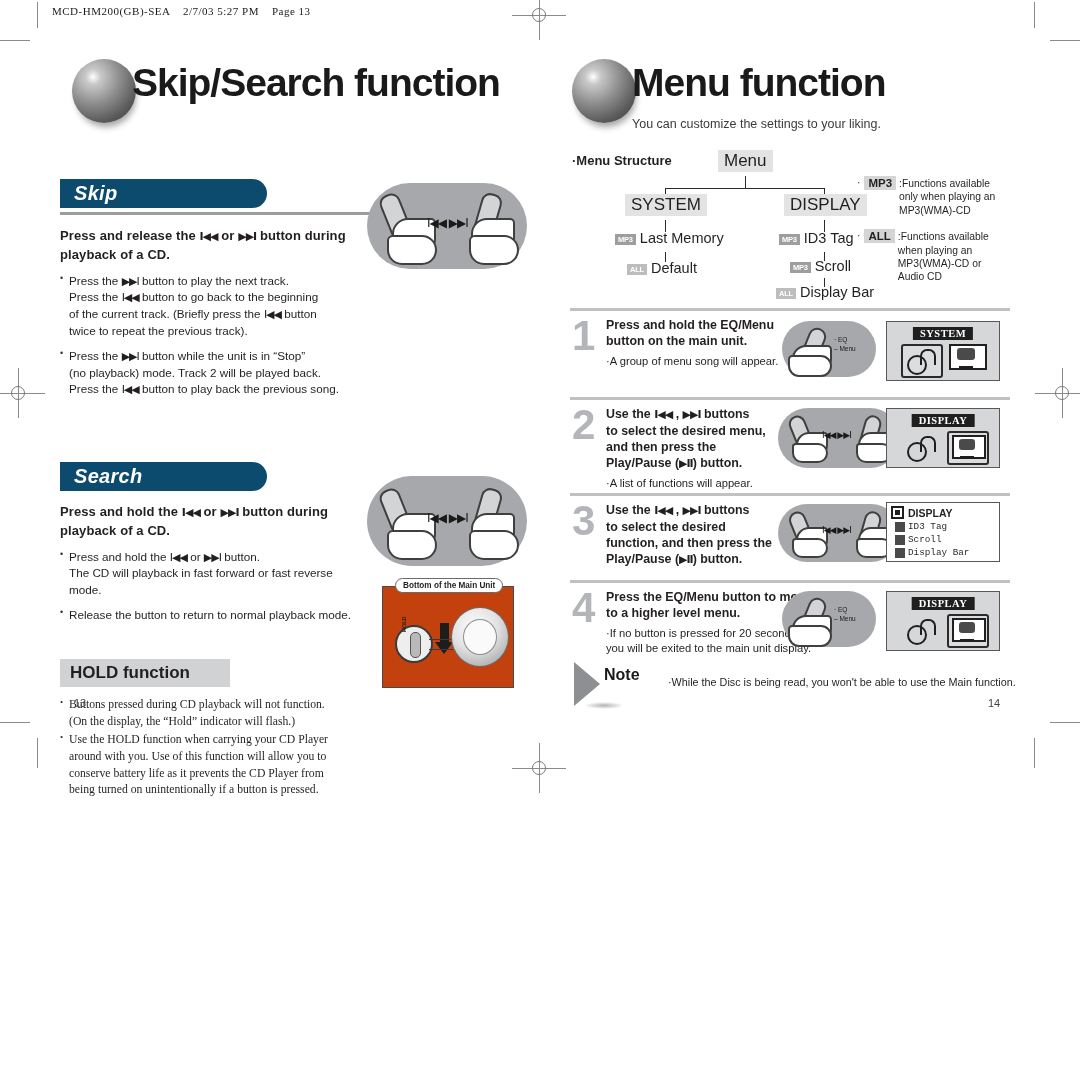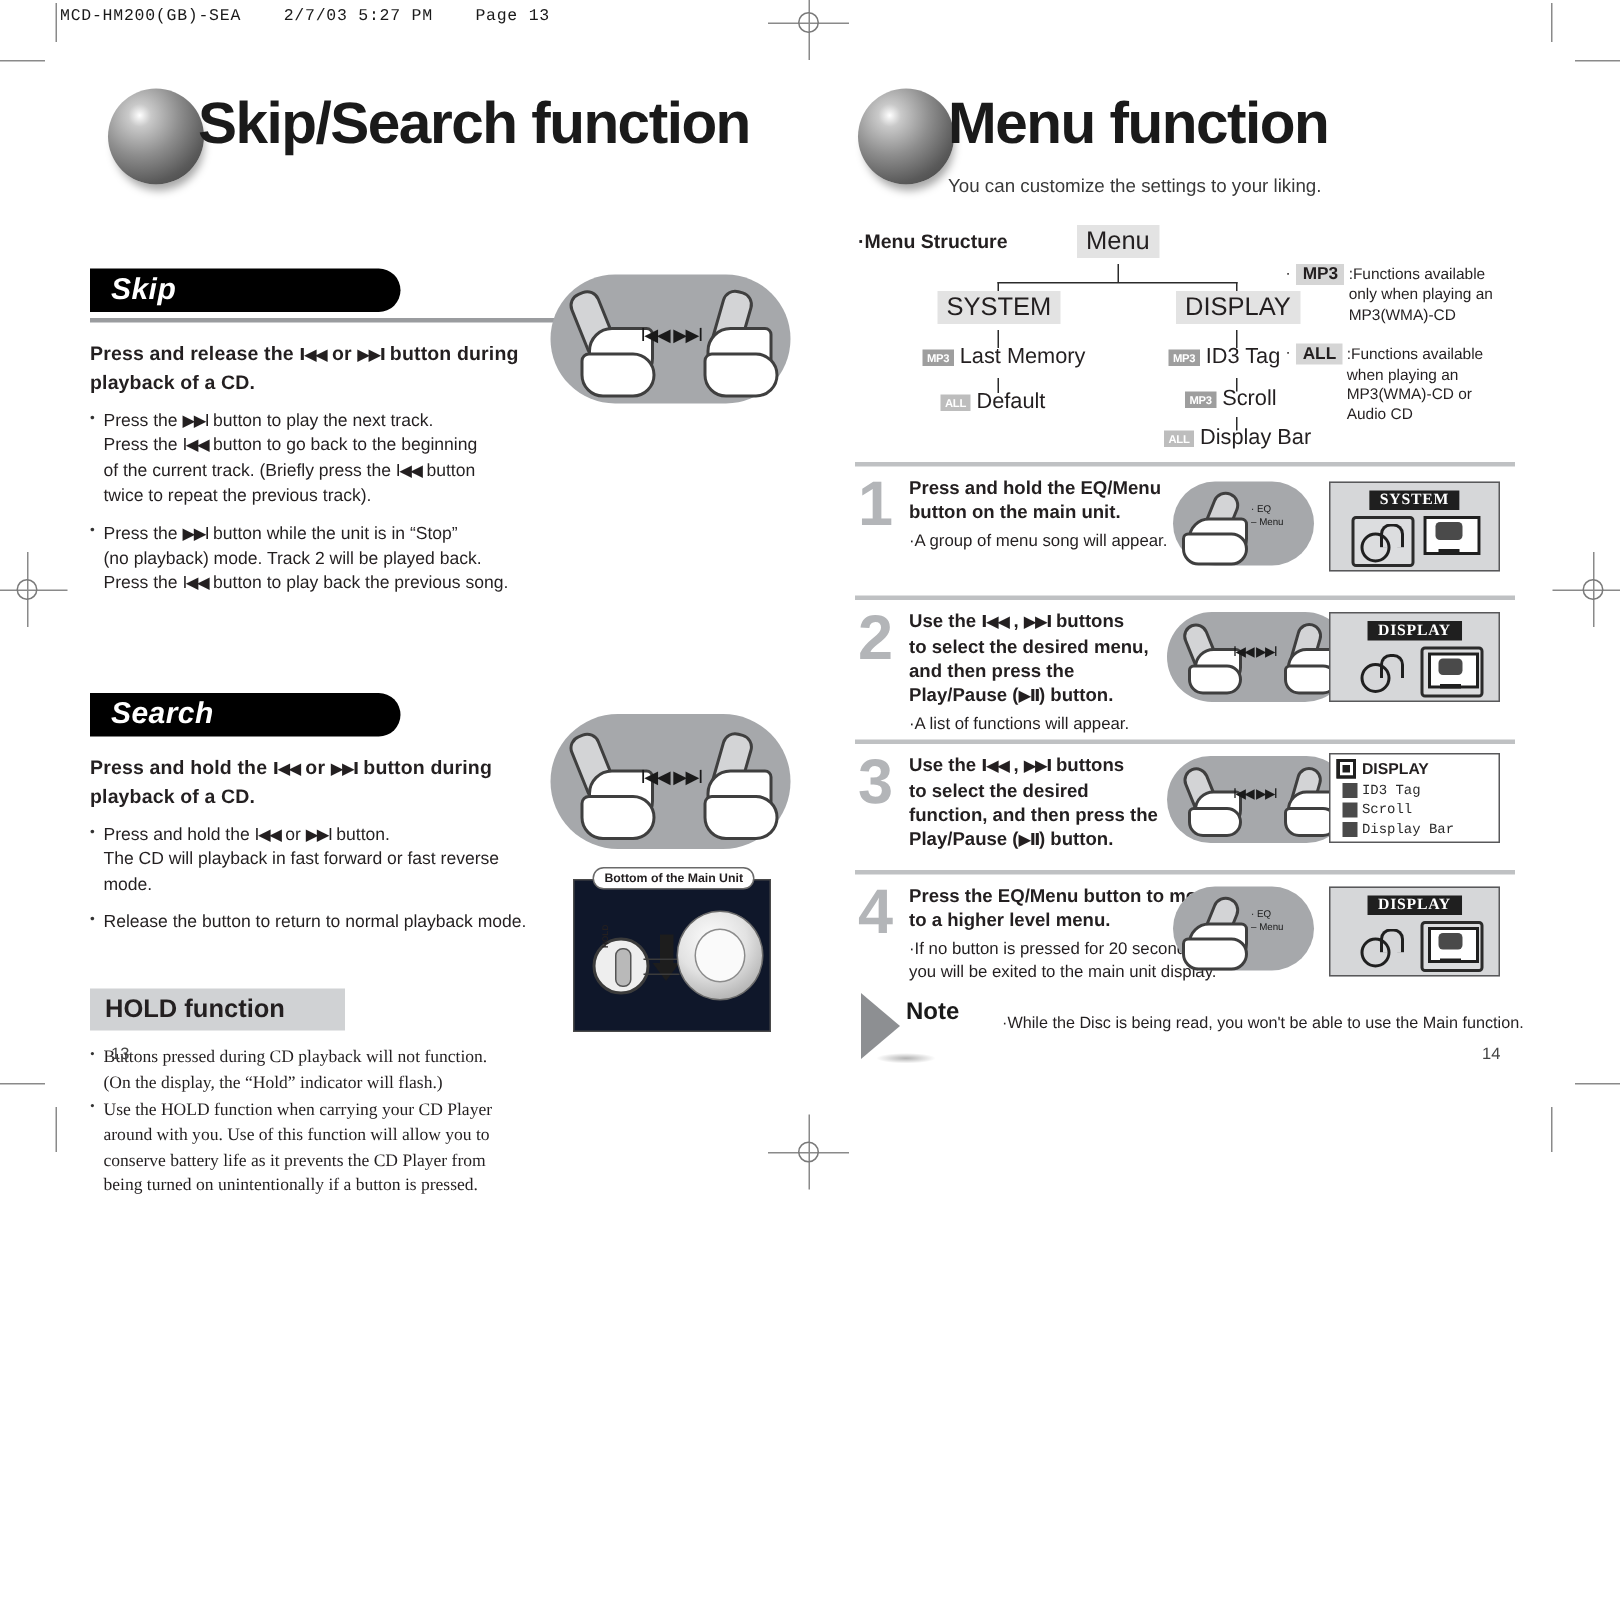--- a/index.html
+++ b/index.html
@@ -14,57 +14,57 @@
   .page{position:absolute;left:0;top:0;width:1080px;height:1067px;}
 
   
   .crop-v{position:absolute;width:1px;background:#8a8a8a;}
   .crop-h{position:absolute;height:1px;background:#8a8a8a;}
   .regmark{position:absolute;width:26px;height:26px;}
   .regmark .ring{position:absolute;left:6px;top:6px;width:14px;height:14px;border:1px solid #7a7a7a;border-radius:50%;box-sizing:border-box;}
   .regmark .vline{position:absolute;left:13px;top:-12px;width:1px;height:50px;background:#8a8a8a;}
   .regmark .hline{position:absolute;top:13px;left:-14px;width:54px;height:1px;background:#8a8a8a;}
 
-  .slug{position:absolute;left:40px;top:5px;font-family:Liberation Mono, monospace;font-size:11px;letter-spacing:.5px;color:#1a1a1a;white-space:pre;}
+  .slug{position:absolute;left:52px;top:5px;font-family:Liberation Serif, serif;font-size:11px;letter-spacing:.5px;color:#1a1a1a;white-space:pre;}
 
   
   .col-left{position:absolute;left:60px;top:55px;width:470px;}
   .col-right{position:absolute;left:560px;top:55px;width:460px;}
 
   
   .chapter{position:relative;height:70px;}
   .sphere{position:absolute;left:12px;top:4px;width:64px;height:64px;border-radius:50%;
     background:radial-gradient(circle at 33% 28%, #ffffff 0%, #c9c9c9 12%, #8e8e8e 42%, #5a5a5a 72%, #3c3c3c 100%);
     box-shadow:2px 6px 6px -2px rgba(0,0,0,.35);}
   .chapter h1{position:absolute;left:72px;top:6px;margin:0;font-size:39px;font-weight:bold;letter-spacing:-1px;color:#1a1a1a;}
   .chapter-sub{position:absolute;left:72px;top:62px;font-size:12.5px;color:#3a3a3a;}
 
   
-  .pill{position:relative;height:29px;width:207px;background:#000000;border-radius:0 15px 15px 0;display:flex;align-items:center;}
+  .pill{position:relative;height:29px;width:207px;background:#0c4a6e;border-radius:0 15px 15px 0;display:flex;align-items:center;}
   .pill span{color:#fff;font-size:20px;font-weight:bold;font-style:italic;padding-left:14px;letter-spacing:.3px;}
   .pill-rule{height:3px;background:#9a9c9f;margin-top:4px;width:440px;}
 
   
   .lead{font-size:13px;font-weight:bold;line-height:1.45;margin:12px 0 8px 0;letter-spacing:.1px;}
   .bul{font-size:11.7px;line-height:1.42;margin:0 0 9px 0;padding-left:9px;position:relative;}
   .bul::before{content:"\2022";position:absolute;left:0;top:-1px;font-size:9px;color:#333;}
 
   .btn-ico{font-family:"DejaVu Sans", sans-serif;font-size:11px;letter-spacing:-1px;}
 
   
   .hand-box{position:absolute;background:#a6a8ab;border-radius:54px;}
   .hand{position:absolute;}
   .hand .btn{position:absolute;width:17px;height:43px;border-radius:9px;background:#d3d4d6;border:2px solid #3f3f3f;}
   .hand .finger{position:absolute;width:40px;height:33px;background:#fff;border:2px solid #3f3f3f;border-radius:16px 5px 16px 16px;}
   .hand .palm{position:absolute;width:46px;height:26px;background:#fff;border:2px solid #3f3f3f;border-radius:6px 16px 16px 16px;}
   .trk{position:absolute;font-family:"DejaVu Sans", sans-serif;font-size:12px;letter-spacing:-1px;color:#1a1a1a;}
 
   
   .hold-h{display:inline-block;background:#d0d2d4;padding:4px 40px 4px 10px;font-size:17px;font-weight:bold;}
-  .hold-fig{position:absolute;left:382px;top:586px;width:130px;height:100px;border:1px solid #4a4a4a;background:#0f172a;}
+  .hold-fig{position:absolute;left:382px;top:586px;width:130px;height:100px;border:1px solid #4a4a4a;background:#c2410c;}
   .hold-cap{position:absolute;left:12px;top:-9px;background:#fff;border:1px solid #6a6a6a;border-radius:9px;font-size:8.2px;font-weight:bold;padding:2px 7px;white-space:nowrap;}
   .hold-sw{position:absolute;left:12px;top:38px;width:34px;height:34px;border-radius:50%;border:2px solid #3b3b3b;background:#eee;}
   .hold-sw .lbl{position:absolute;left:4px;top:5px;font-size:5.5px;font-weight:bold;transform:rotate(-90deg);transform-origin:left top;white-space:nowrap;}
   .hold-sw .slot{position:absolute;left:13px;top:5px;width:9px;height:24px;border-radius:5px;background:#b9b9b9;border:1px solid #555;}
   .arrow-d{position:absolute;left:52px;top:36px;width:0;height:0;}
   .arrow-d i{position:absolute;left:5px;top:0;width:9px;height:20px;background:#1d1d1d;display:block;}
   .arrow-d u{position:absolute;left:0;top:19px;width:0;height:0;border-left:9px solid transparent;border-right:9px solid transparent;border-top:12px solid #1d1d1d;display:block;}
   .unit{position:absolute;left:68px;top:20px;width:56px;height:58px;border-radius:50%;background:radial-gradient(circle at 40% 32%,#fdfdfd 0%,#e2e2e2 45%,#b9b9b9 75%,#9a9a9a 100%);border:1.5px solid #6a6a6a;}
   .unit .inner{position:absolute;left:11px;top:11px;width:32px;height:34px;border-radius:50%;background:#fafafa;border:1.5px solid #8c8c8c;}
   .leader{position:absolute;background:#3b3b3b;height:1px;}

